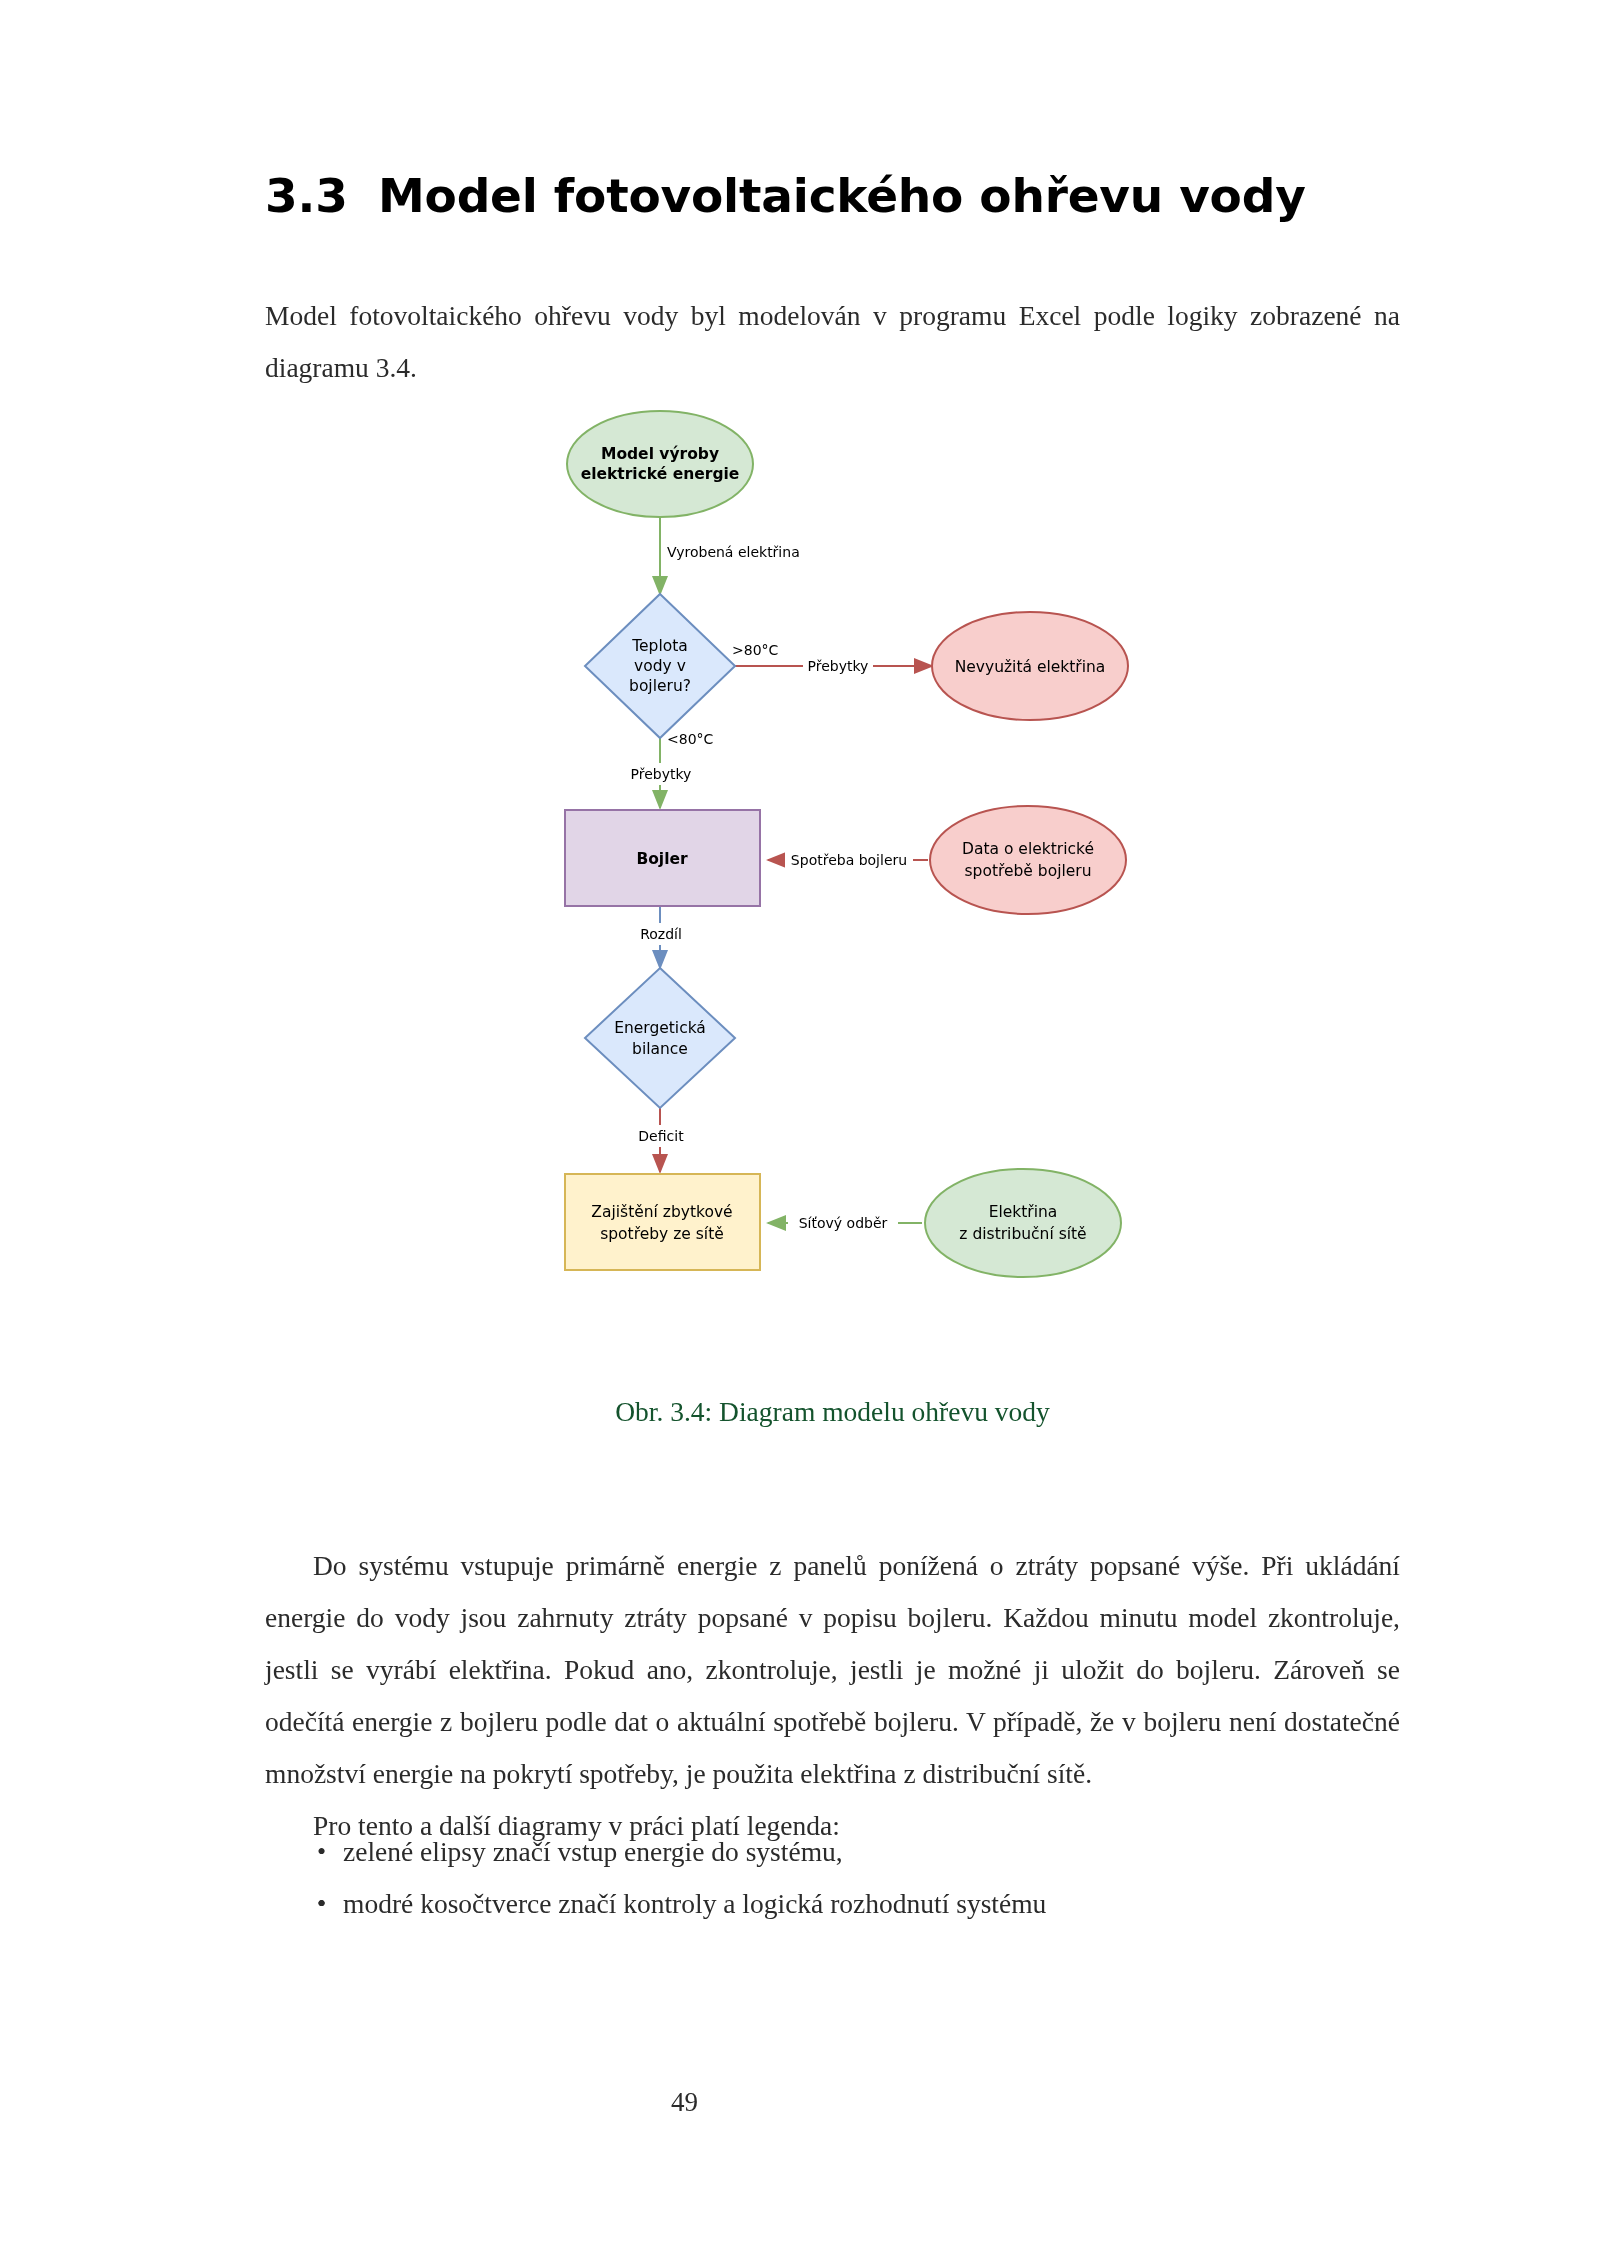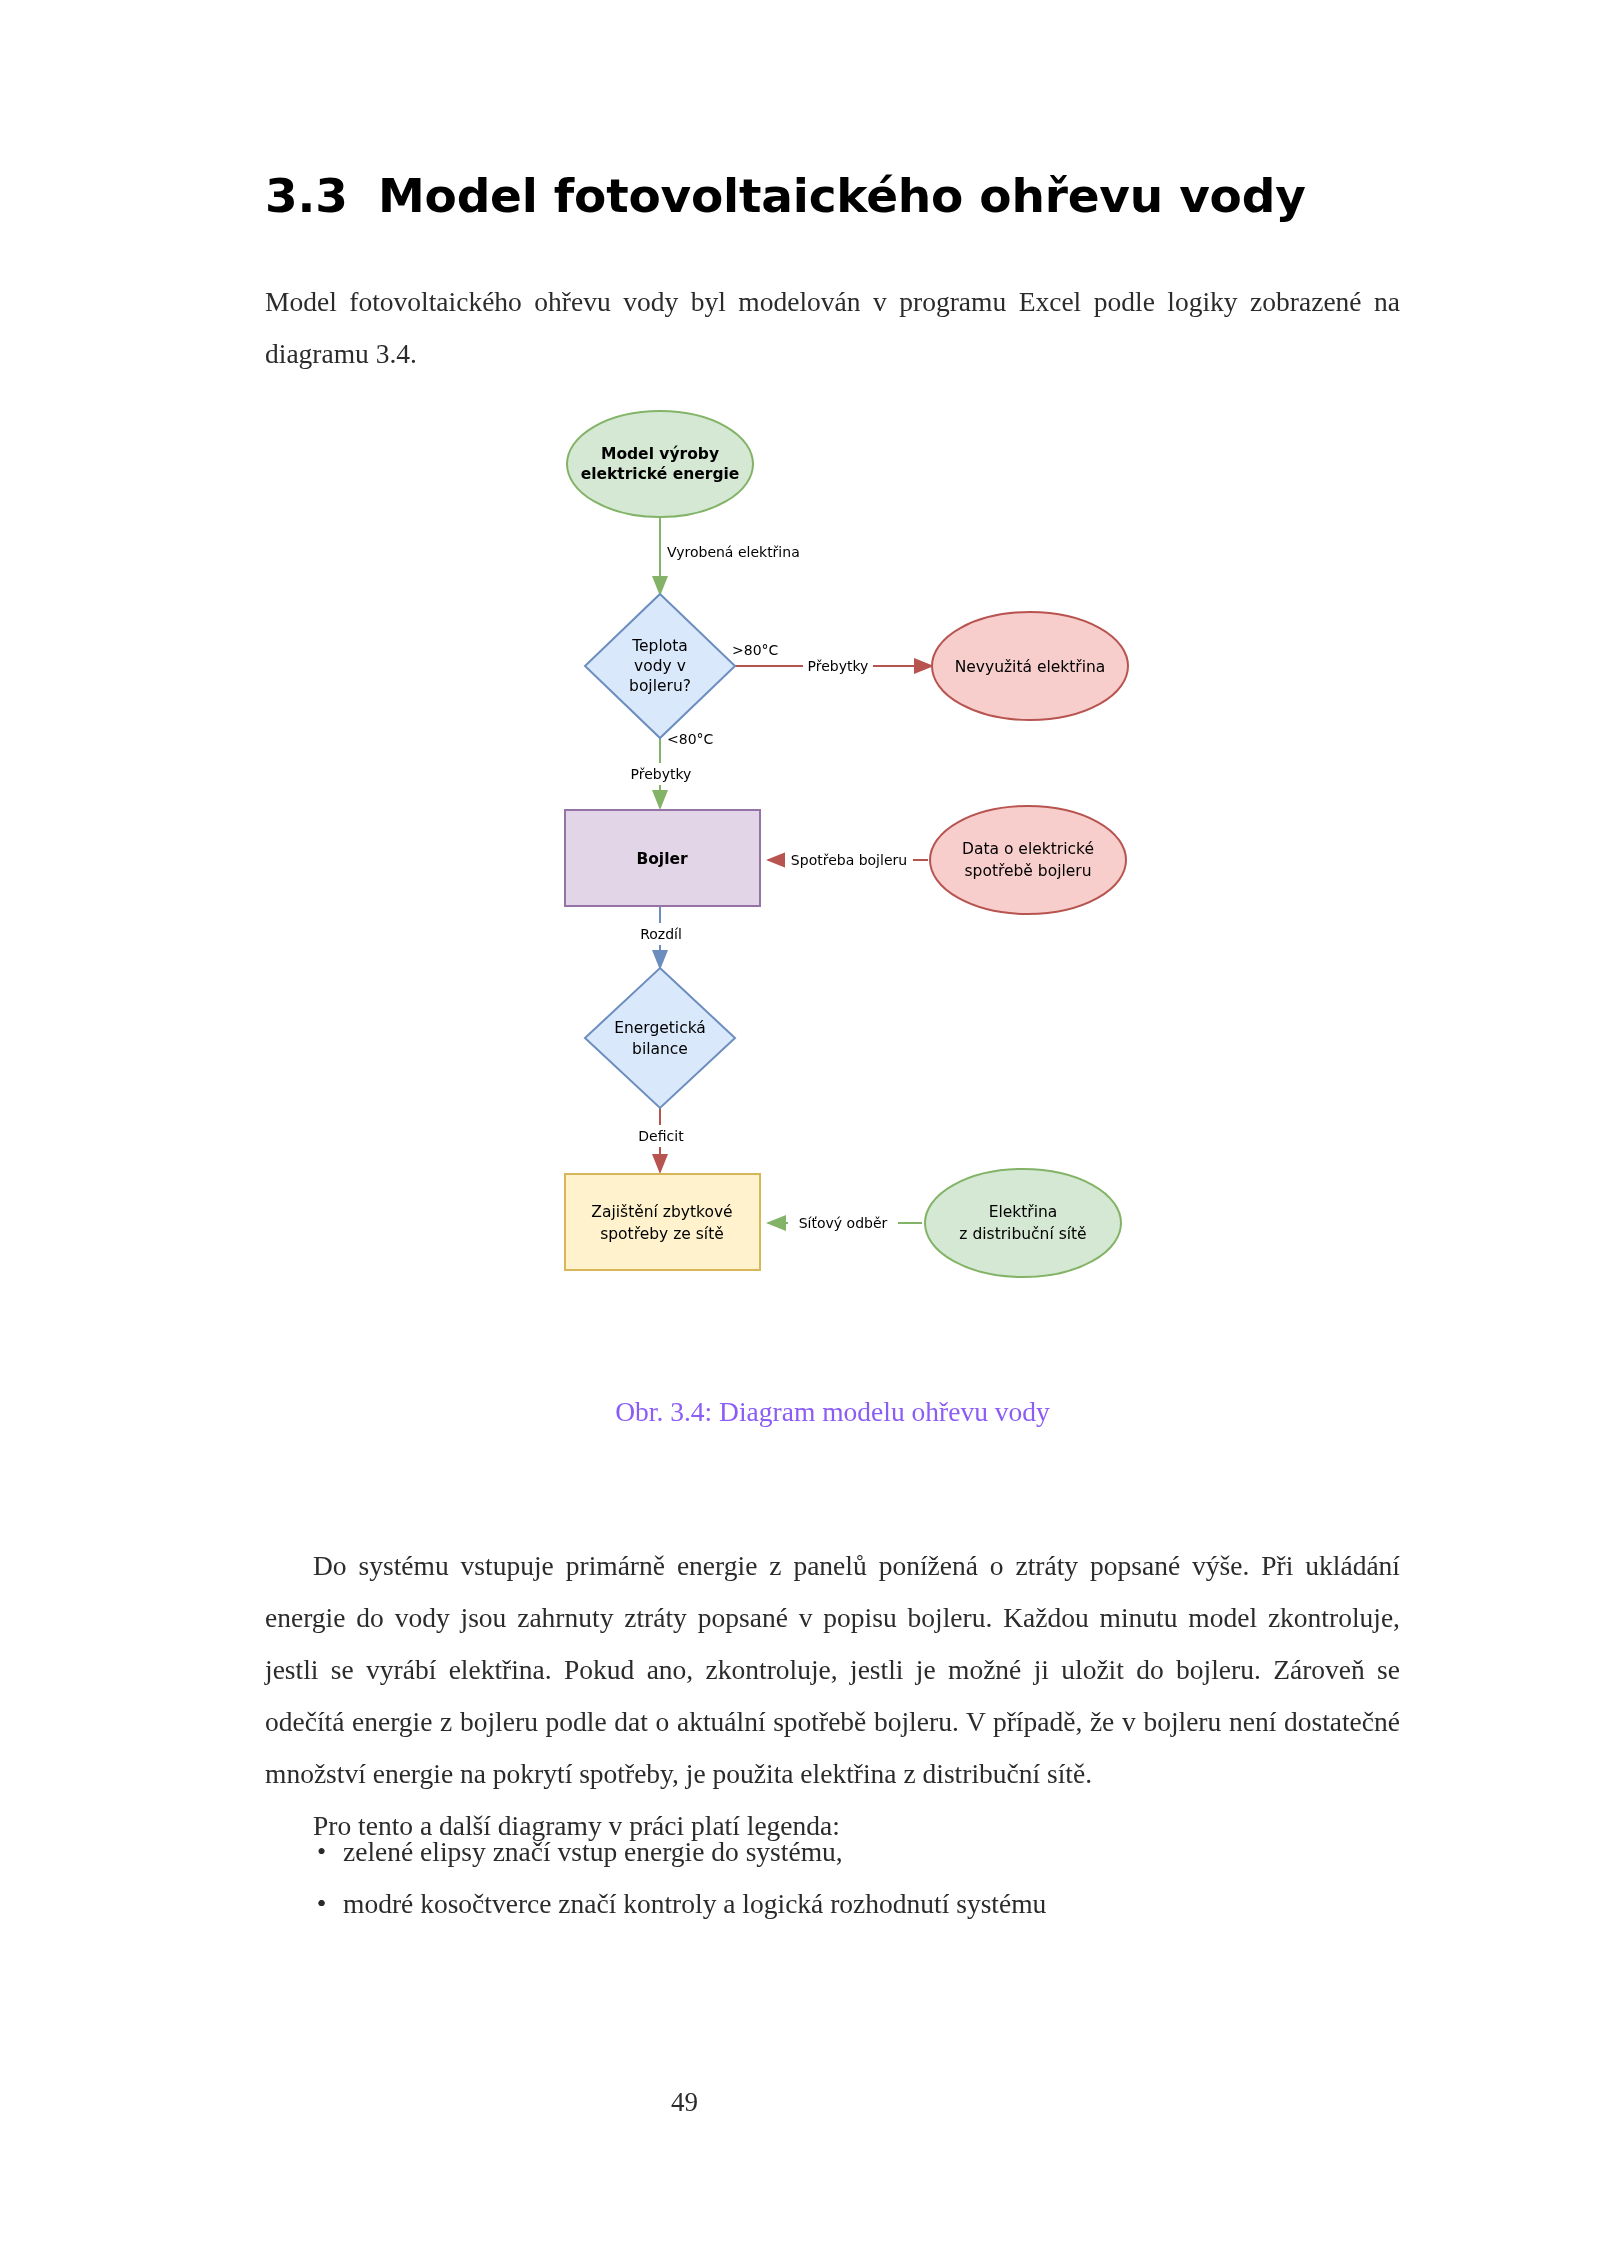--- a/index.html
+++ b/index.html
@@ -44,21 +44,21 @@
   .body-text {
     position: absolute;
     left: 265px;
     width: 1135px;
     font-family: "Liberation Serif", serif;
     font-size: 27.5px;
     line-height: 52px;
     text-align: justify;
     color: #2b2b2b;
   }
-  .intro-para { top: 248px; }
+  .intro-para { top: 262px; }
 
   .para-2 {
     top: 1512px;
     text-indent: 48px;
   }
   .para-3 {
     top: 1772px;
     text-indent: 48px;
   }
 
@@ -90,21 +90,21 @@
 
   
   .fig-caption {
     position: absolute;
     left: 265px;
     top: 1396px;
     width: 1135px;
     text-align: center;
     font-family: "Liberation Serif", serif;
     font-size: 27.5px;
-    color: #8b5cf6;
+    color: #14532d;
   }
 
   
   .page-number {
     position: absolute;
     left: 0;
     top: 2087px;
     width: 1369px;
     text-align: center;
     font-family: "Liberation Serif", serif;

